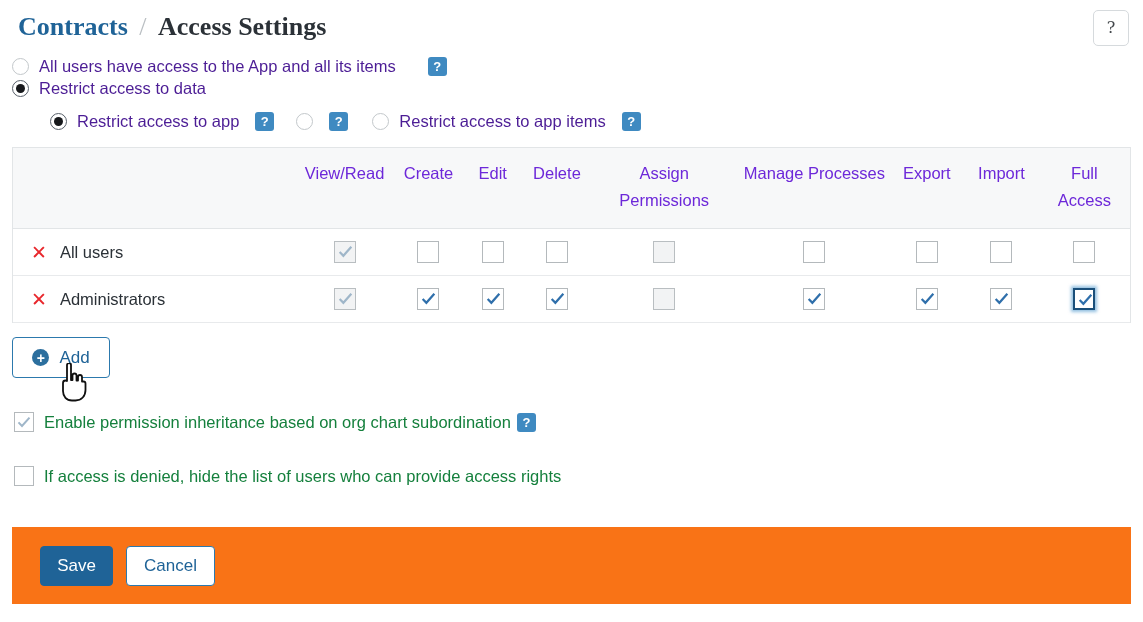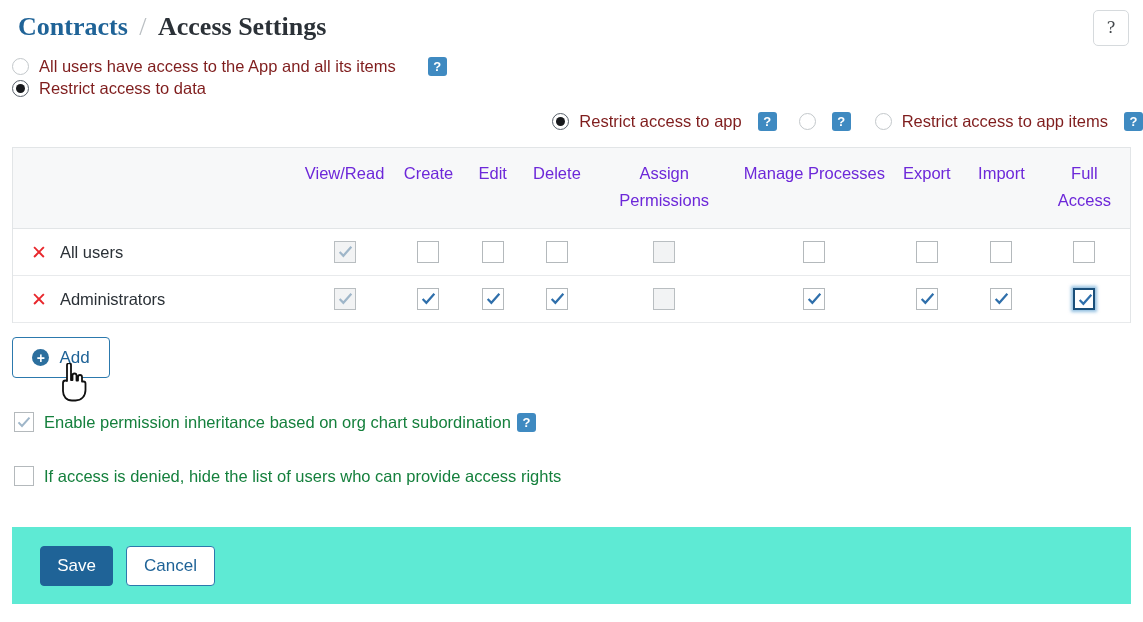--- a/index.html
+++ b/index.html
@@ -62,21 +62,20 @@
     align-items: center;
     padding-left: 12px;
   }
   .radio-row.level1 { margin-top: 11px; }
   .radio-row.level2 { margin-top: 3px; }
   .sub-radio-row {
     display: flex;
     align-items: center;
     padding-left: 50px;
     margin-top: 14px;
-    justify-content: flex-end;
   }
   .radio {
     width: 17px;
     height: 17px;
     border-radius: 50%;
     border: 1px solid #c3c8cb;
     background: #fff;
     flex: 0 0 auto;
     position: relative;
     cursor: pointer;
@@ -86,21 +85,21 @@
     content: "";
     position: absolute;
     left: 3px; top: 3px;
     width: 9px; height: 9px;
     border-radius: 50%;
     background: #17191c;
   }
   .radio-label {
     font-size: 16.5px;
     margin-left: 10px;
-    color: #7f1d1d;
+    color: #4c1d95;
     white-space: nowrap;
     cursor: pointer;
   }
   .qbadge {
     width: 19px;
     height: 19px;
     border-radius: 3px;
     background: #3f8ac1;
     color: #fff;
     font-size: 13px;
@@ -246,21 +245,21 @@
   .cb.small { width: 20px; height: 20px; }
   .cb.small .tick { left: 1px; top: 1px; width: 16px; height: 16px; }
 
   
   .footer {
     position: absolute;
     left: 12px;
     right: 12px;
     top: 527px;
     height: 77px;
-    background: #5eead4;
+    background: #f97316;
     display: flex;
     align-items: center;
     padding-left: 28px;
   }
   .btn-save {
     width: 73px;
     height: 40px;
     background: #1f6397;
     color: #fff;
     font-size: 17px;

